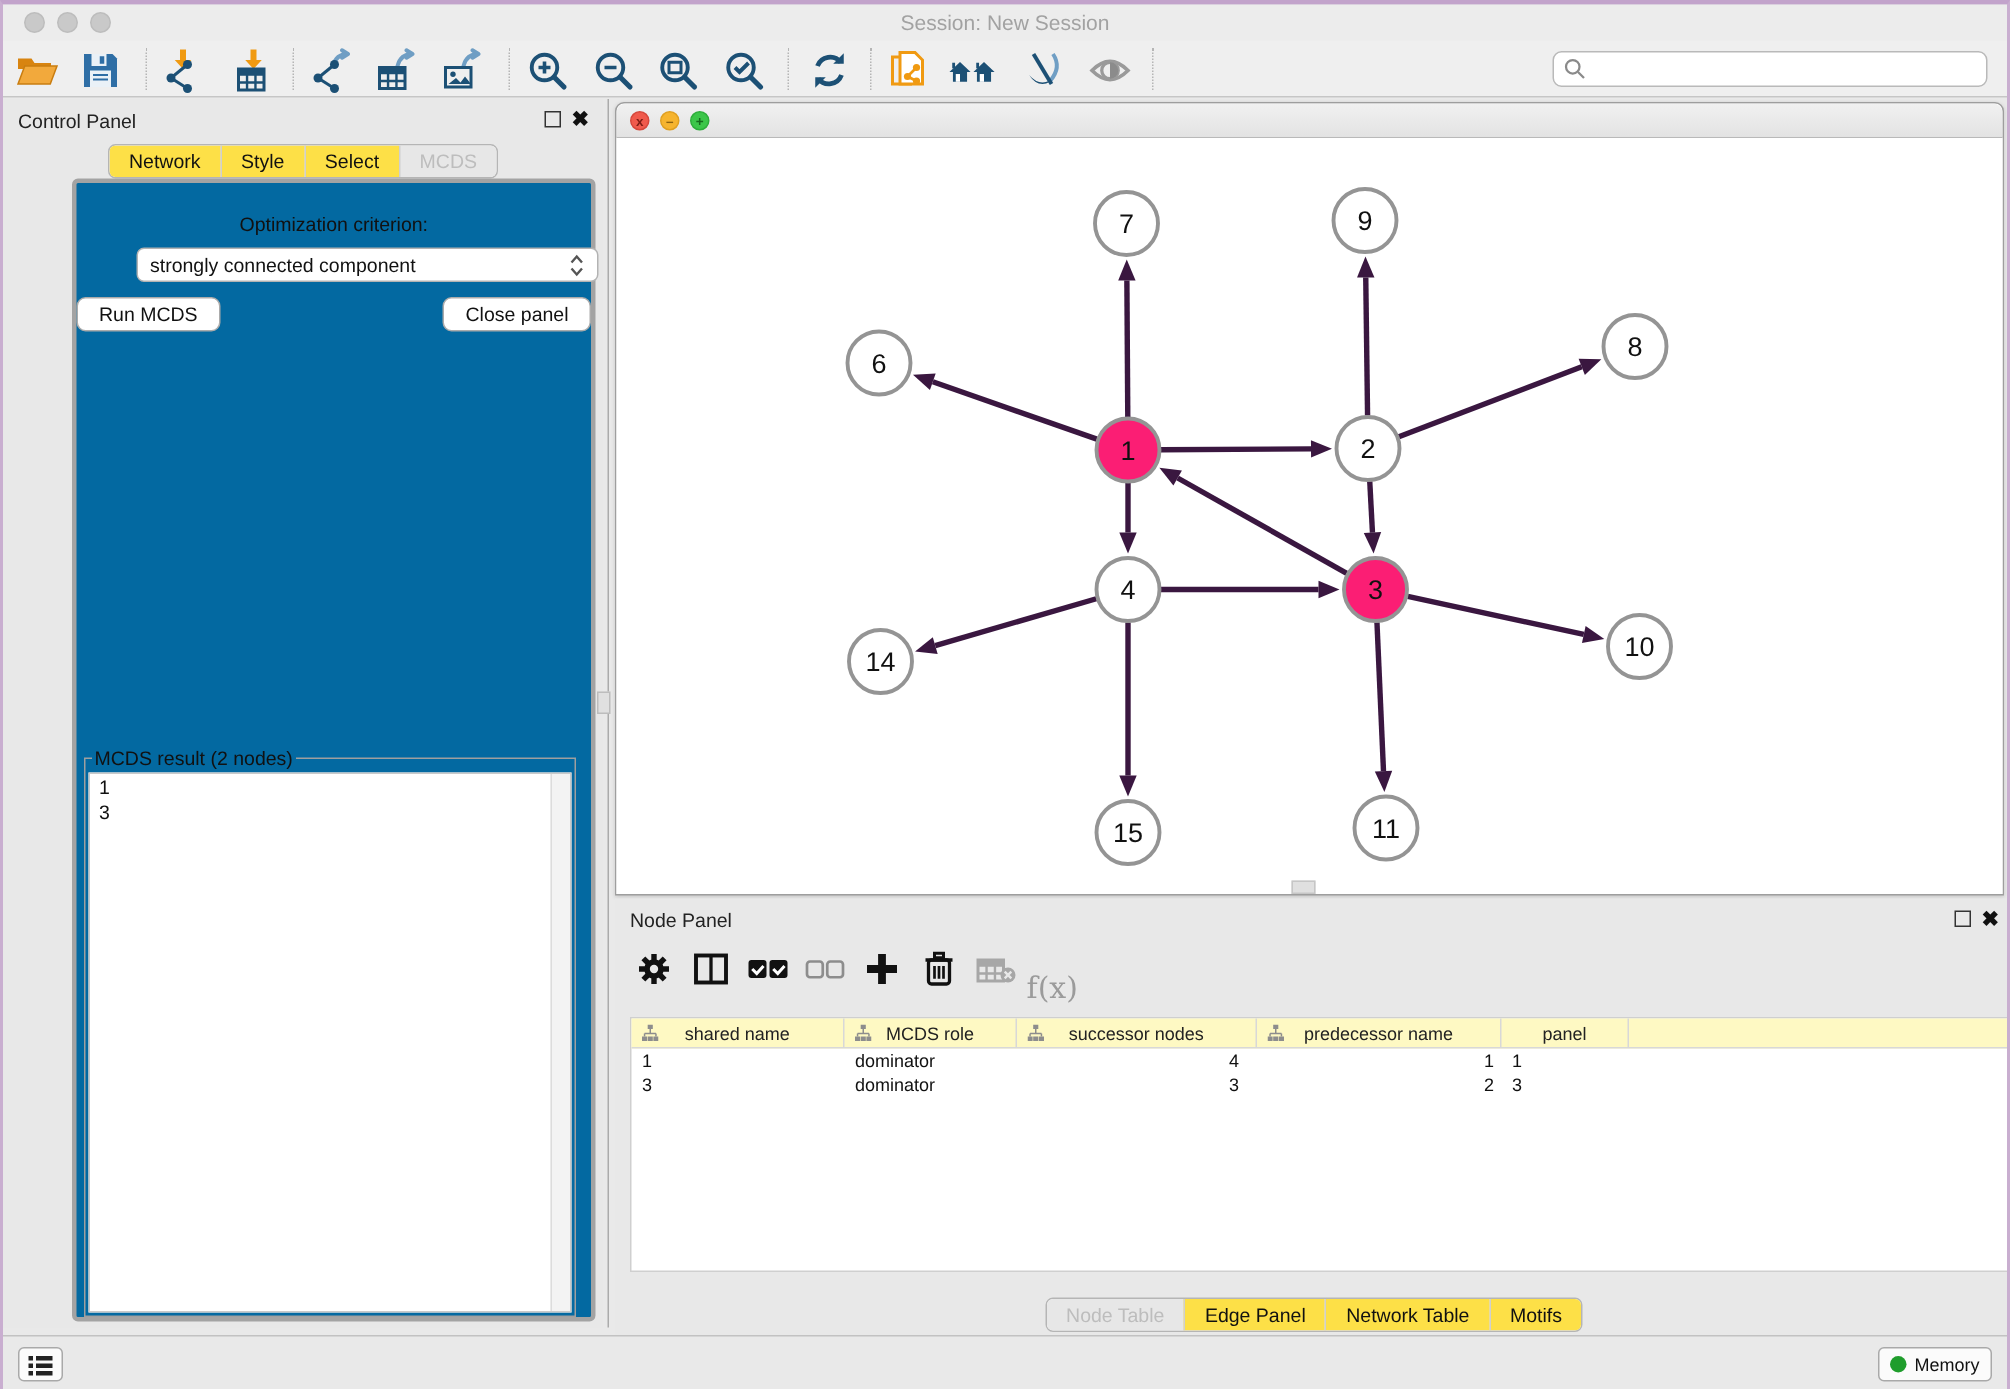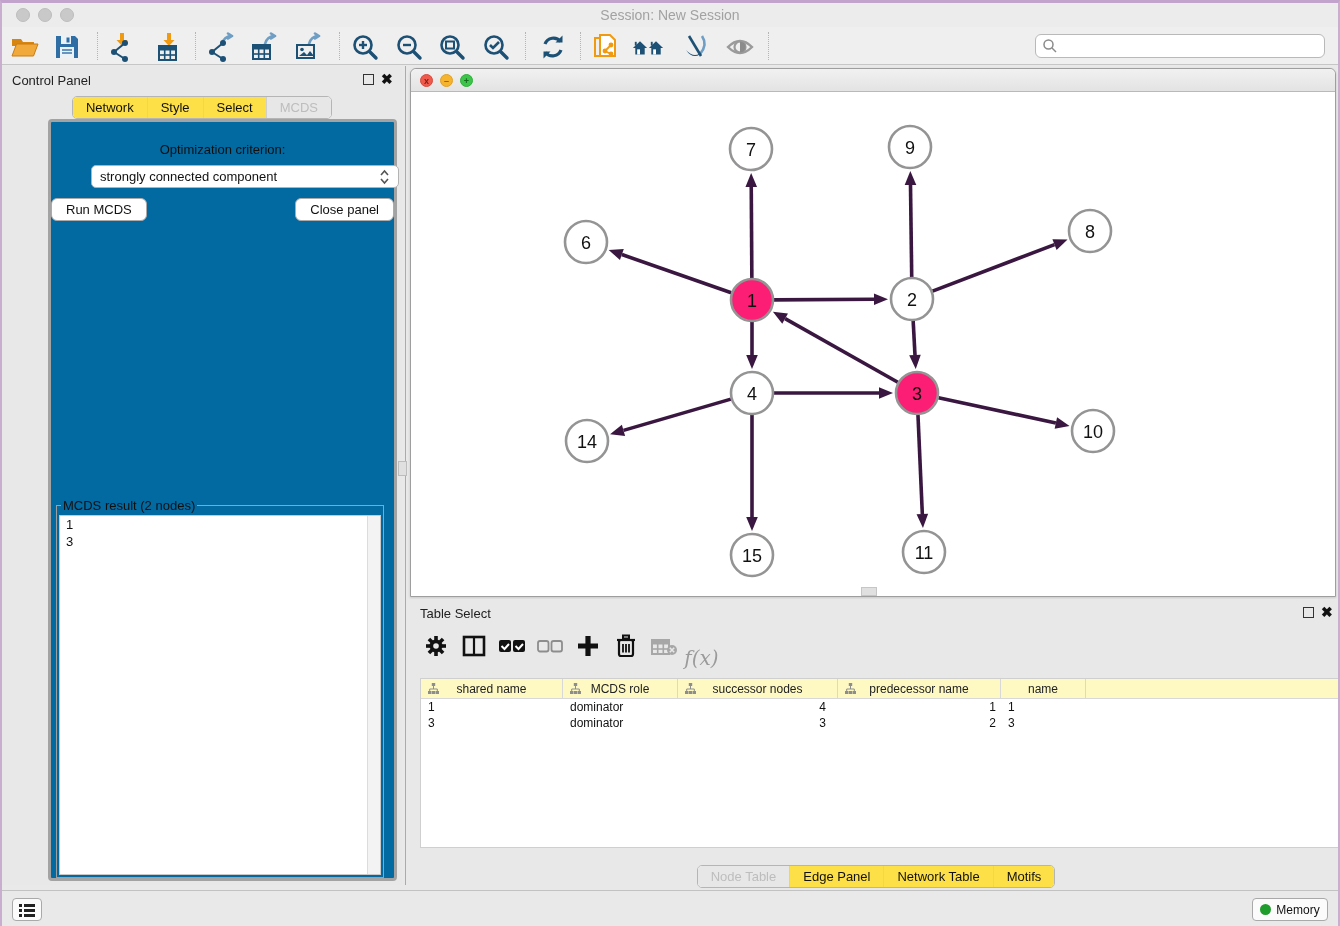--- a/index.html
+++ b/index.html
@@ -45,21 +45,21 @@
   
   .net-window { position:absolute; left:408px; top:65px; width:926px; height:529px; background:#fff; border:1px solid #9e9e9e; border-radius:6px 6px 0 0; box-shadow:0 1px 3px rgba(0,0,0,.15); }
   .net-titlebar { position:relative; height:23px; background:linear-gradient(#f1f1f1,#e3e3e3); border-bottom:1px solid #b9b9b9; border-radius:6px 6px 0 0; }
   .net-title { position:absolute; left:0; right:0; top:3px; text-align:center; font-size:13px; color:#1a1a1a; }
   .light { position:absolute; top:5px; width:13px; height:13px; border-radius:50%; font-size:9px; font-weight:bold; text-align:center; line-height:12px; }
   .net-canvas { position:relative; width:924px; height:504px; background:#fff; overflow:hidden; }
   
   .table-panel { position:absolute; left:408px; top:596px; width:932px; height:292px; background:#e8e8e8; }
   .tp-toolbar { position:absolute; left:10px; top:27px; height:40px; display:flex; align-items:center; gap:7px; }
   .tp-icon { width:31px; height:31px; display:flex; align-items:center; justify-content:center; }
-  .fx { font-family:"DejaVu Serif",serif; font-style:italic; font-size:20px; color:#9b9b9b;margin-top:24px; }
+  .fx { font-family:"DejaVu Serif",serif; font-size:20px; color:#9b9b9b;margin-top:24px; }
   .node-table { position:absolute; left:10px; top:79px; width:922px; height:170px; background:#fff; border:1px solid #cfcfcf; }
   .nt-header { display:flex; height:20px; background:#fef9c3; border-bottom:1px solid #d8d8d8; }
   .nt-hcell { position:relative; border-right:1px solid #d8d8d8; font-size:12px; color:#222; display:flex; align-items:center; justify-content:center; }
   .nt-hcell svg { position:absolute; left:7px; top:4px; }
   .nt-row { display:flex; height:16px; }
   .nt-cell { font-size:12px; color:#111; line-height:16px; padding-left:7px; white-space:nowrap; overflow:hidden; }
   .nt-cell.right { text-align:right; padding-left:0; }
   .tp-tabs { position:absolute; left:0; right:0; top:266px; display:flex; justify-content:center; }
   
   .statusbar { position:absolute; left:0; right:0; bottom:0; height:36px; background:#e9e9e9; border-top:1px solid #c2c2c2; }
@@ -345,21 +345,21 @@
           <circle cx="513" cy="460" r="21" fill="#ffffff" stroke="#949494" stroke-width="2.6"></circle>
           <text x="513" y="466.5" text-anchor="middle" fill="#111111" font-size="18" font-family="&quot;Liberation Sans&quot;,sans-serif">11</text>
         </svg>
     </div>
   </div>
 
   <div class="h-handle"></div>
 
   <div class="table-panel">
     <div class="panel-header">
-      <span class="panel-title">Table Select</span>
+      <span class="panel-title">Node Panel</span>
       <span class="float-btn" style="left:893px"></span>
       <span class="close-btn" style="left:911px">✖</span>
     </div>
     <div class="tp-toolbar" id="tp-toolbar">
         <div class="tp-icon">
           <svg width="30" height="30" viewBox="0 0 30 30">
             <g stroke="#111" stroke-width="3.6">
               <line x1="20" y1="15" x2="25" y2="15"></line>
               <line x1="18.5" y1="18.5" x2="22.1" y2="22.1"></line>
               <line x1="15" y1="20" x2="15" y2="25"></line>
@@ -473,21 +473,21 @@
               <line x1="1.7" y1="6" x2="9.3" y2="6" stroke="#8d8d8d" stroke-width="1"></line>
               <line x1="1.7" y1="6" x2="1.7" y2="8" stroke="#8d8d8d" stroke-width="1"></line>
               <line x1="9.3" y1="6" x2="9.3" y2="8" stroke="#8d8d8d" stroke-width="1"></line>
               <rect x="0" y="8" width="3.4" height="3" fill="#8d8d8d"></rect>
               <rect x="7.6" y="8" width="3.4" height="3" fill="#8d8d8d"></rect>
               <rect x="3.8" y="8" width="3.4" height="3" fill="#8d8d8d"></rect>
             </svg>
             <span>predecessor name</span>
           </div>
           <div class="nt-hcell" style="width: 85px;">
-            <span>name</span>
+            <span>panel</span>
           </div>
         </div>
         <div class="nt-row">
           <div class="nt-cell" style="width: 142px;">1</div>
           <div class="nt-cell" style="width: 115px;">dominator</div>
           <div class="nt-cell right" style="width: 160px; padding-right: 12px;">4</div>
           <div class="nt-cell right" style="width: 163px; padding-right: 5px;">1</div>
           <div class="nt-cell" style="width: 85px;">1</div>
         </div>
         <div class="nt-row">

